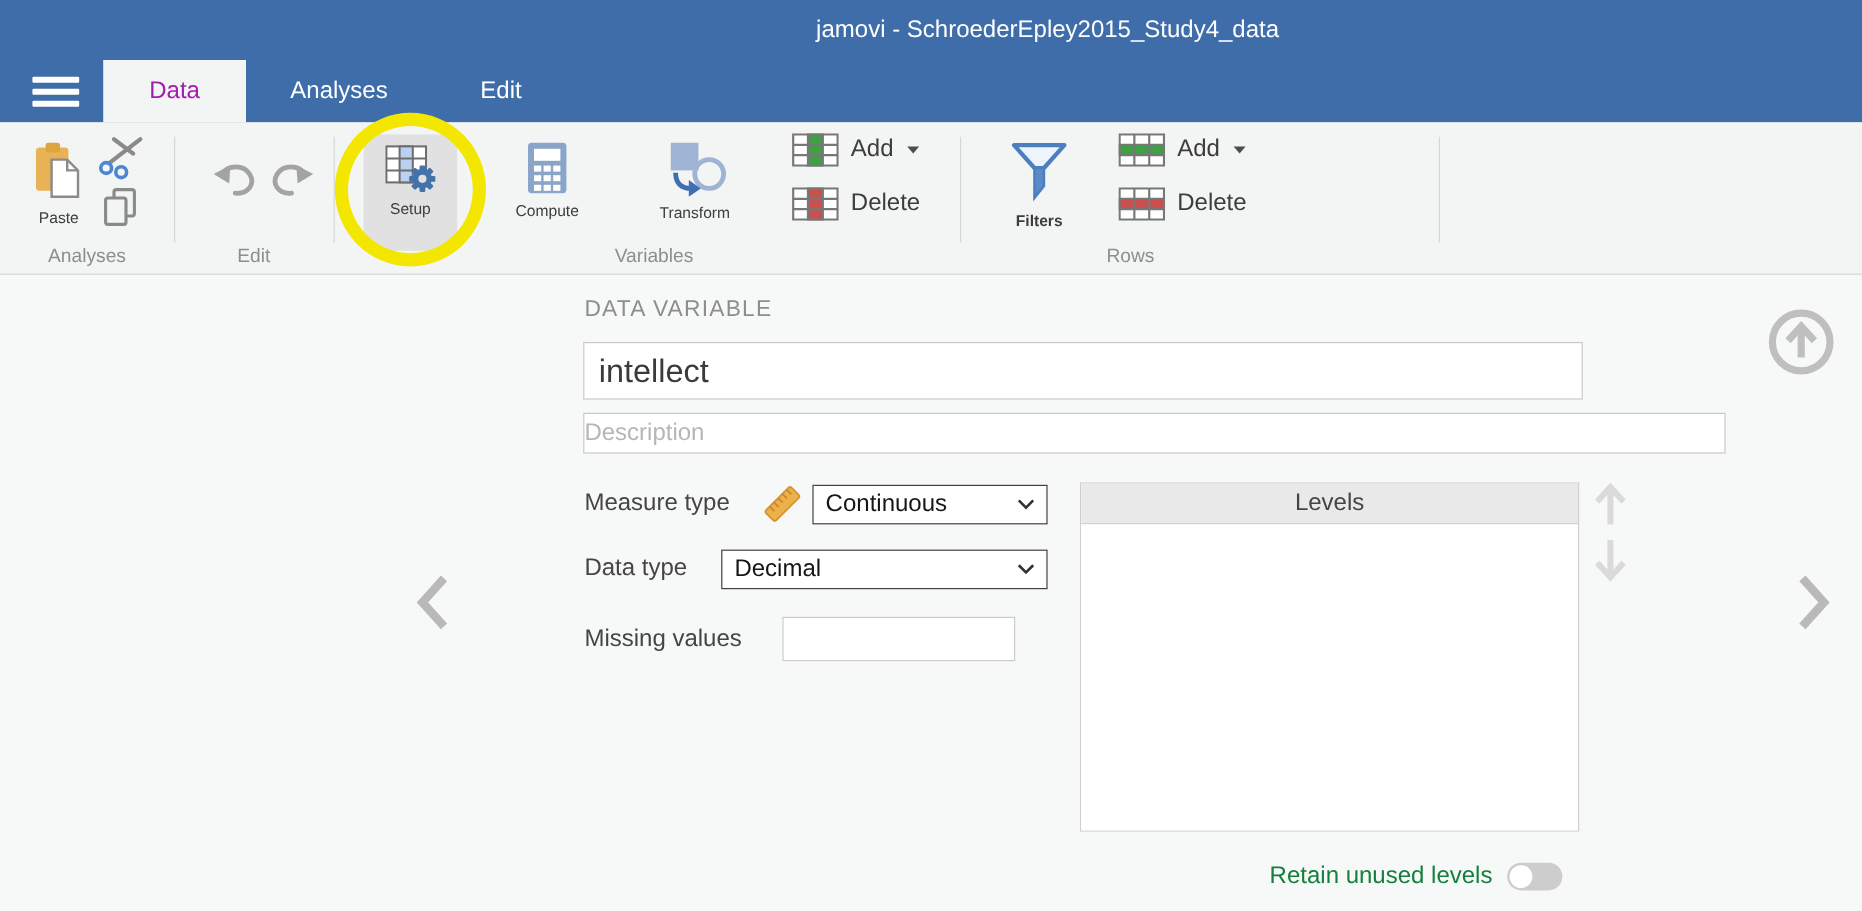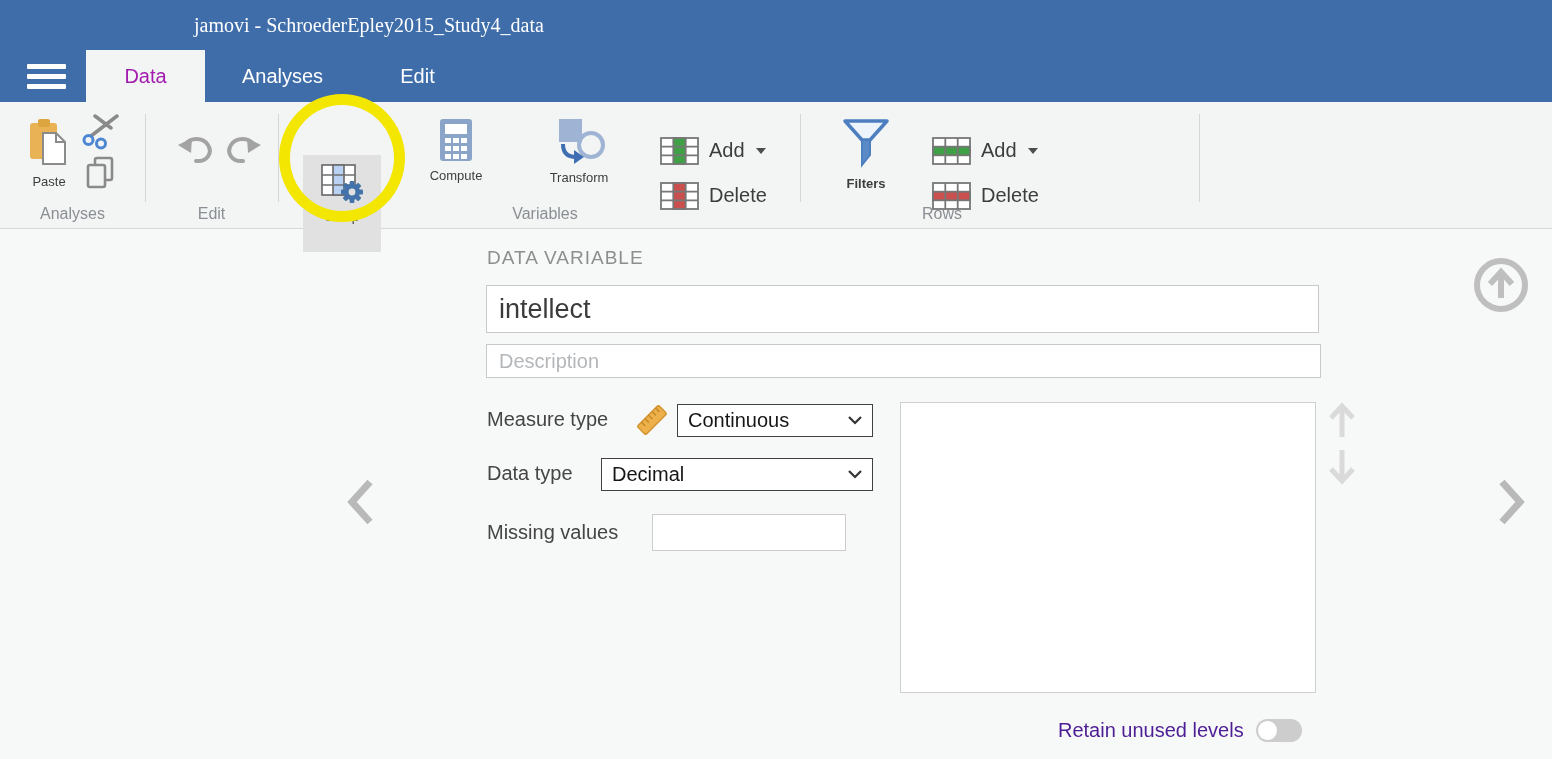--- a/index.html
+++ b/index.html
@@ -2,21 +2,21 @@
 <html><head>
 <meta charset="utf-8">
 <style>
   * { margin:0; padding:0; box-sizing:border-box; }
   html,body { width:1552px; height:759px; overflow:hidden; }
   body { font-family:"Liberation Sans","DejaVu Sans",sans-serif; background:#f7f8f8; position:relative; }
 
   
   .titlebar { position:absolute; left:0; top:0; width:1552px; height:50px; background:#3e6da9; }
   .titlebar .title { position:absolute; left:194px; right:0; top:0; height:50px; line-height:50px;
-                     color:#ffffff; font-size:20px; font-weight:500;font-family:Liberation Serif, serif; }
+                     text-align:center; color:#ffffff; font-size:20px; font-weight:500; }
 
   
   .tabrow { position:absolute; left:0; top:50px; width:1552px; height:52px; background:#3e6da9; }
   .hamburger { position:absolute; left:15px; top:0; width:62px; height:52px; cursor:pointer;
                display:flex; flex-direction:column; justify-content:center; align-items:center; gap:5px; }
   .hamburger .bar { width:39px; height:5px; background:#ffffff; border-radius:1px; }
   .tab { position:absolute; top:0; height:52px; line-height:52px; text-align:center;
          font-size:20px; color:#ffffff; cursor:pointer; }
   .tab.active { background:#f3f4f4; color:#a21caf; }
   .tab-data { left:86px; width:119px; }
@@ -26,57 +26,57 @@
   
   .ribbon { position:absolute; left:0; top:102px; width:1552px; height:127px;
             background:#f3f4f4; border-bottom:1px solid #d8d8d8; }
   .sep { position:absolute; top:12px; width:1px; height:88px; background:#d6d6d6; }
   .grouplabel { position:absolute; bottom:5px; text-align:center; font-size:16px; color:#8a8f94; }
   .bigbtn { position:absolute; top:10px; display:flex; flex-direction:column; align-items:center;
             justify-content:flex-start; gap:6px; cursor:pointer; padding-top:6px; }
   .bigbtn .lbl { font-size:13px; color:#3d3d3d; }
   .bigbtn.selected { background:#e1e1e1; }
   .smallbtn { position:absolute; cursor:pointer; }
-  .rowbtns { position:absolute; top:34px; display:flex; flex-direction:column; gap:16px; }
+  .rowbtns { position:absolute; top:8px; display:flex; flex-direction:column; gap:16px; }
   .rowbtn { display:flex; align-items:center; gap:10px; cursor:pointer; height:29px; }
   .rowbtn .lbl { font-size:20px; color:#3d3d3d; }
 
   
   .annot-circle { position:absolute; left:279px; top:94px; width:126px; height:128px;
                   border:11px solid #f3e600; border-radius:50%; pointer-events:none; z-index:50; }
 
   
   .heading { position:absolute; left:487px; top:247px; font-size:19px; color:#8e8e8e; letter-spacing:1px; }
   .name-input { position:absolute; left:486px; top:285px; width:833px; height:48px;
                 border:1px solid #c9c9c9; background:#ffffff; font-family:inherit;
                 font-size:27px; color:#3b3b3b; padding:12px 12px; outline:none; }
-  .desc-input { position:absolute; left:486px; top:344px; width:835px; height:34px;
+  .desc-input { position:absolute; left:486px; top:344px; width:952px; height:34px;
                 border:1px solid #c9c9c9; background:#ffffff; font-family:inherit;
-                font-size:20px; color:#3b3b3b; padding:0 12px; outline:none; }
+                font-size:20px; color:#3b3b3b; padding:0 0; outline:none; }
   .desc-input::placeholder { color:#b4b7ba; opacity:1; }
 
   .formlabel { position:absolute; font-size:20px; color:#454545; }
   .select { position:absolute; height:33px; background:#ffffff; border:1px solid #414141;
             display:flex; align-items:center; cursor:pointer; }
   .select .val { font-size:20px; color:#161616; padding-left:10px; flex:1; }
   .select svg { margin-right:10px; }
   .missing-input { position:absolute; left:652px; top:514px; width:194px; height:37px;
                    border:1px solid #cccccc; background:#ffffff; font-family:inherit;
                    font-size:19px; color:#3b3b3b; padding:0 10px; outline:none; }
 
   .levels-panel { position:absolute; left:900px; top:402px; width:416px; height:291px;
                   background:#ffffff; border:1px solid #cfcfcf; }
   .levels-header { height:34px; background:#e9e9e9; border-bottom:1px solid #cfcfcf;
                    text-align:center; line-height:33px; font-size:20px; color:#454545; }
   .levels-list { position:absolute; left:0; top:34px; right:0; bottom:0; background:#ffffff; }
 
   .iconbtn { position:absolute; cursor:pointer; background:none; border:none; }
 
   .retain-row { position:absolute; left:1058px; top:719px; display:flex; align-items:center; gap:12px; }
-  .retain-row .lbl { font-size:20px; color:#4c1d95; }
+  .retain-row .lbl { font-size:20px; color:#15803d; }
   .toggle { width:46px; height:23px; background:#cdcdcd; border-radius:12px; position:relative; cursor:pointer; }
   .toggle .knob { position:absolute; left:2px; top:2px; width:19px; height:19px; background:#ffffff; border-radius:50%; }
 </style>
 </head>
 <body>
 
 <div class="titlebar">
   <div class="title">jamovi - SchroederEpley2015_Study4_data</div>
 </div>
 
@@ -131,21 +131,21 @@
       <g transform="translate(40,0) scale(-1,1)">
         <path d="M8 11 C13 3 26 3 31 11 C36 19 30 28 19 27" fill="none" stroke="#a3a3a3" stroke-width="4" stroke-linecap="round"></path>
         <polygon points="1,11 15,4 14,19" fill="#a3a3a3"></polygon>
       </g>
     </svg>
   </div>
   <div class="grouplabel" style="left:145px; width:133px;">Edit</div>
 
   <div class="sep" style="left:278px;"></div>
 
-  <div class="bigbtn selected" style="left:303px; width:78px; height:97px;margin-top:43px;">
+  <div class="bigbtn selected" style="left:303px; width:78px; height:97px;">
     <svg width="42" height="42" viewBox="0 0 42 42">
       <rect x="1" y="4" width="33" height="30" fill="#ffffff" stroke="#6e6e6e" stroke-width="1.7"></rect>
       <rect x="12" y="4" width="11" height="30" fill="#b9d1f2" stroke="#6e6e6e" stroke-width="1.7"></rect>
       <line x1="1" y1="14" x2="34" y2="14" stroke="#6e6e6e" stroke-width="1.7"></line>
       <line x1="1" y1="24" x2="34" y2="24" stroke="#6e6e6e" stroke-width="1.7"></line>
       <g transform="translate(31,31)" fill="#4472aa">
         <rect x="-2.4" y="-11" width="4.8" height="22" rx="1"></rect>
         <rect x="-2.4" y="-11" width="4.8" height="22" rx="1" transform="rotate(45)"></rect>
         <rect x="-2.4" y="-11" width="4.8" height="22" rx="1" transform="rotate(90)"></rect>
         <rect x="-2.4" y="-11" width="4.8" height="22" rx="1" transform="rotate(135)"></rect>
@@ -281,20 +281,21 @@
   <span class="val">Decimal</span>
   <svg width="14" height="9" viewBox="0 0 14 9">
     <polyline points="1,1 7,7 13,1" fill="none" stroke="#333333" stroke-width="2.2"></polyline>
   </svg>
 </div>
 
 <div class="formlabel" style="left:487px; top:521px;">Missing values</div>
 <input class="missing-input" type="text" value="" style="">
 
 <div class="levels-panel">
+  <div class="levels-header">Levels</div>
   <div class="levels-list"></div>
 </div>
 
 <button class="iconbtn" style="left:1326px; top:401px;">
   <svg width="32" height="38" viewBox="0 0 32 38">
     <line x1="16" y1="36" x2="16" y2="7" stroke="#dadada" stroke-width="5"></line>
     <polyline points="5,17 16,5 27,17" fill="none" stroke="#dadada" stroke-width="5"></polyline>
   </svg>
 </button>
 <button class="iconbtn" style="left:1326px; top:448px;">

